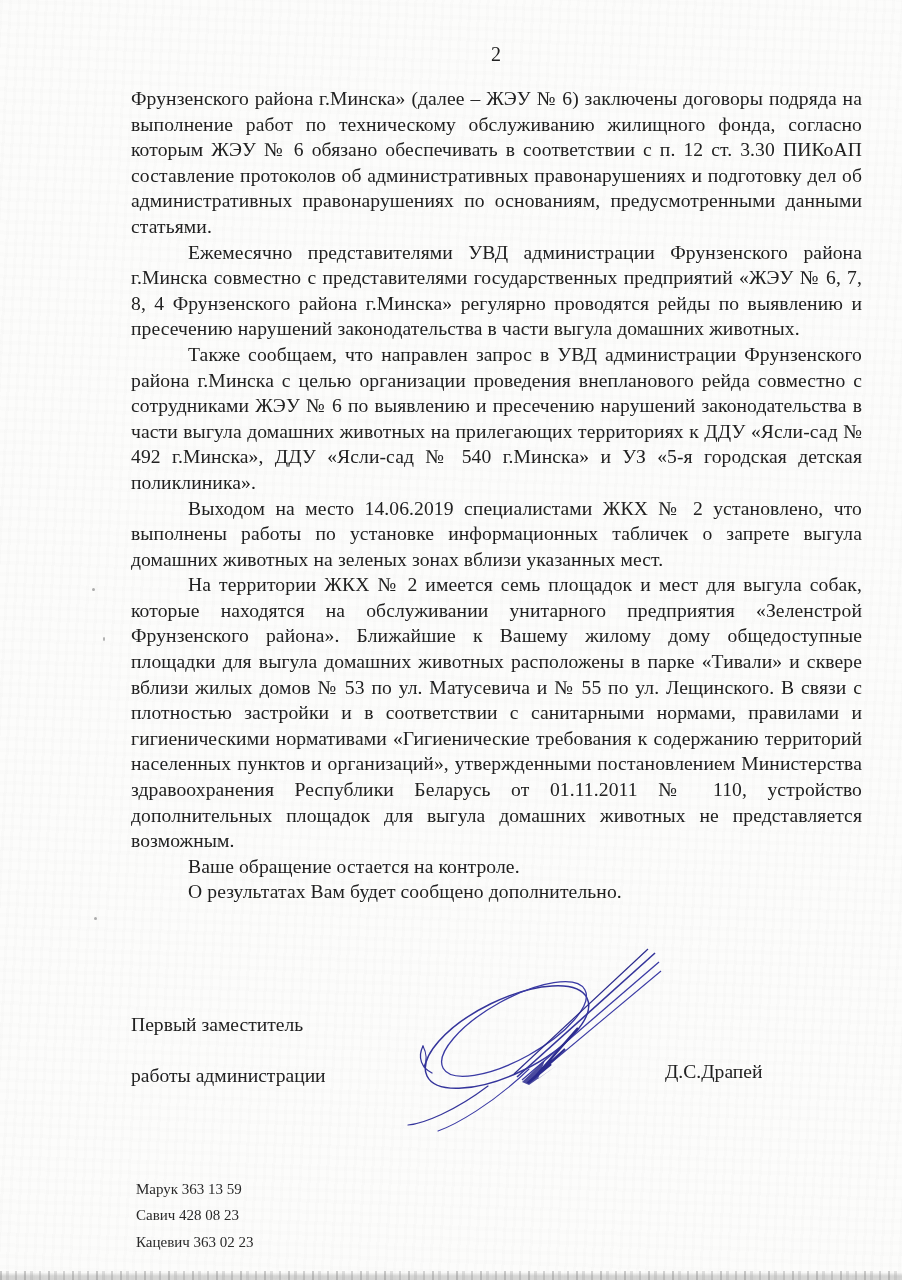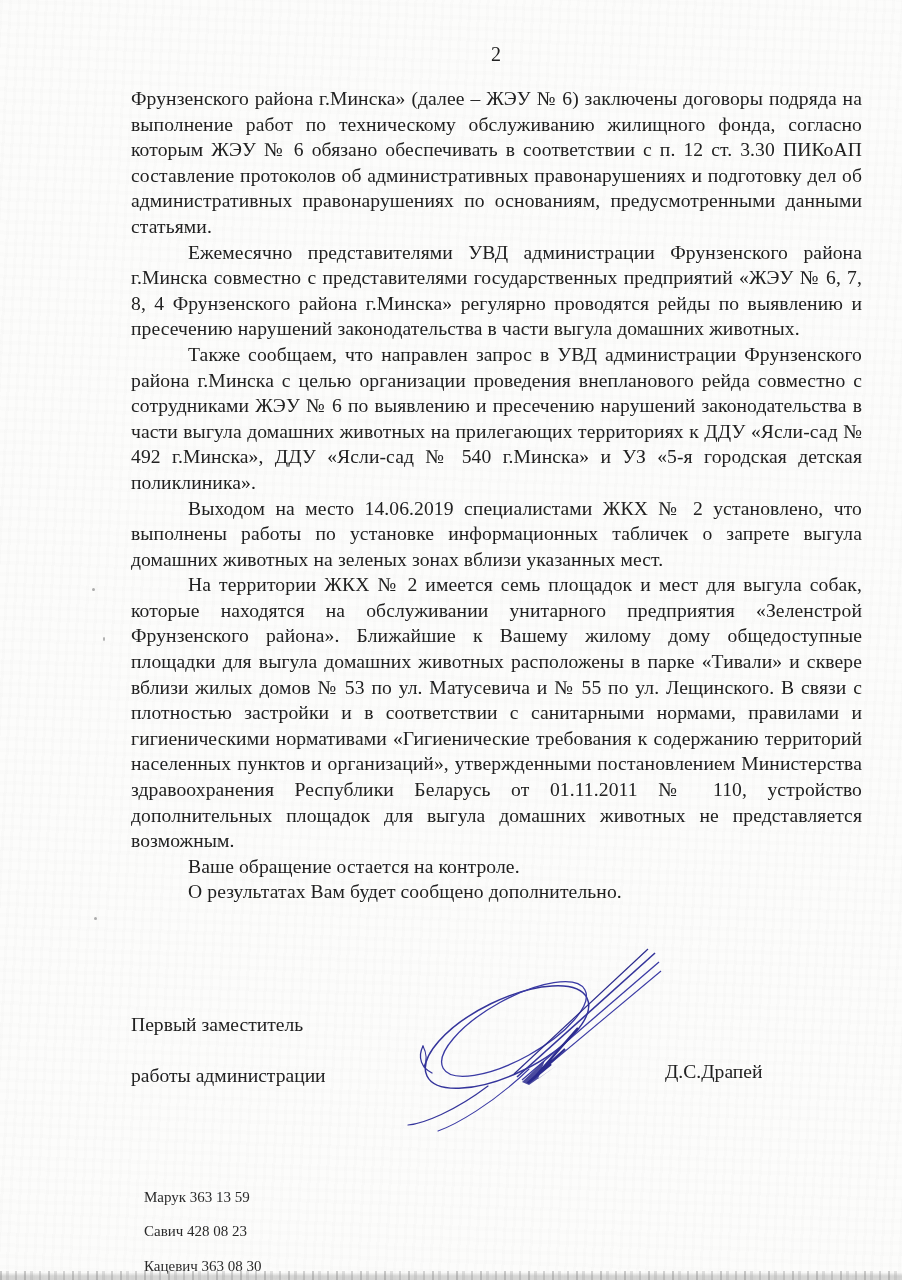--- a/index.html
+++ b/index.html
@@ -77,21 +77,21 @@
   }
 
   .footer-contacts {
     position: absolute;
     left: 128px;
     top: 1172px;
     font-size: 15px;
     line-height: 18.4px;
     color: #2a2a2a;
   }
-  .contact-line { margin: 16px; }
+  .contact-line { margin: 8px; }
 
   .ink-speck {
     position: absolute;
     width: 3px;
     height: 3px;
     border-radius: 50%;
     background: #8a8a8a;
     opacity: 0.7;
   }
   .speck-1 { left: 92px;  top: 588px; }
@@ -152,21 +152,21 @@
     <path d="M 121 146 L 255 21" stroke="#2c2c8e" stroke-width="1.2"></path>
     <path d="M 134 155 L 268 43" stroke="#3a3aa4" stroke-width="1.1"></path>
 
     <path d="M 185 100 L 141 150 L 172 121 L 135 155 L 158 136" stroke="#2c2c8e" stroke-width="2.3" stroke-linejoin="miter"></path>
     <polygon points="129,154 152,132 145,151 163,138 136,157" fill="#2c2c8e" opacity="0.85"></polygon>
   </svg>
 
   <div class="footer-contacts">
     <p class="contact-line">Марук 363 13 59</p>
     <p class="contact-line">Савич 428 08 23</p>
-    <p class="contact-line">Кацевич 363 08 30</p>
+    <p class="contact-line">Кацевич 363 02 23</p>
   </div>
 
   <div class="ink-speck speck-1"></div>
   <div class="ink-speck speck-2"></div>
   <div class="ink-speck speck-3"></div>
 
   <div class="scan-noise-strip"></div>
 
 </div>
 

